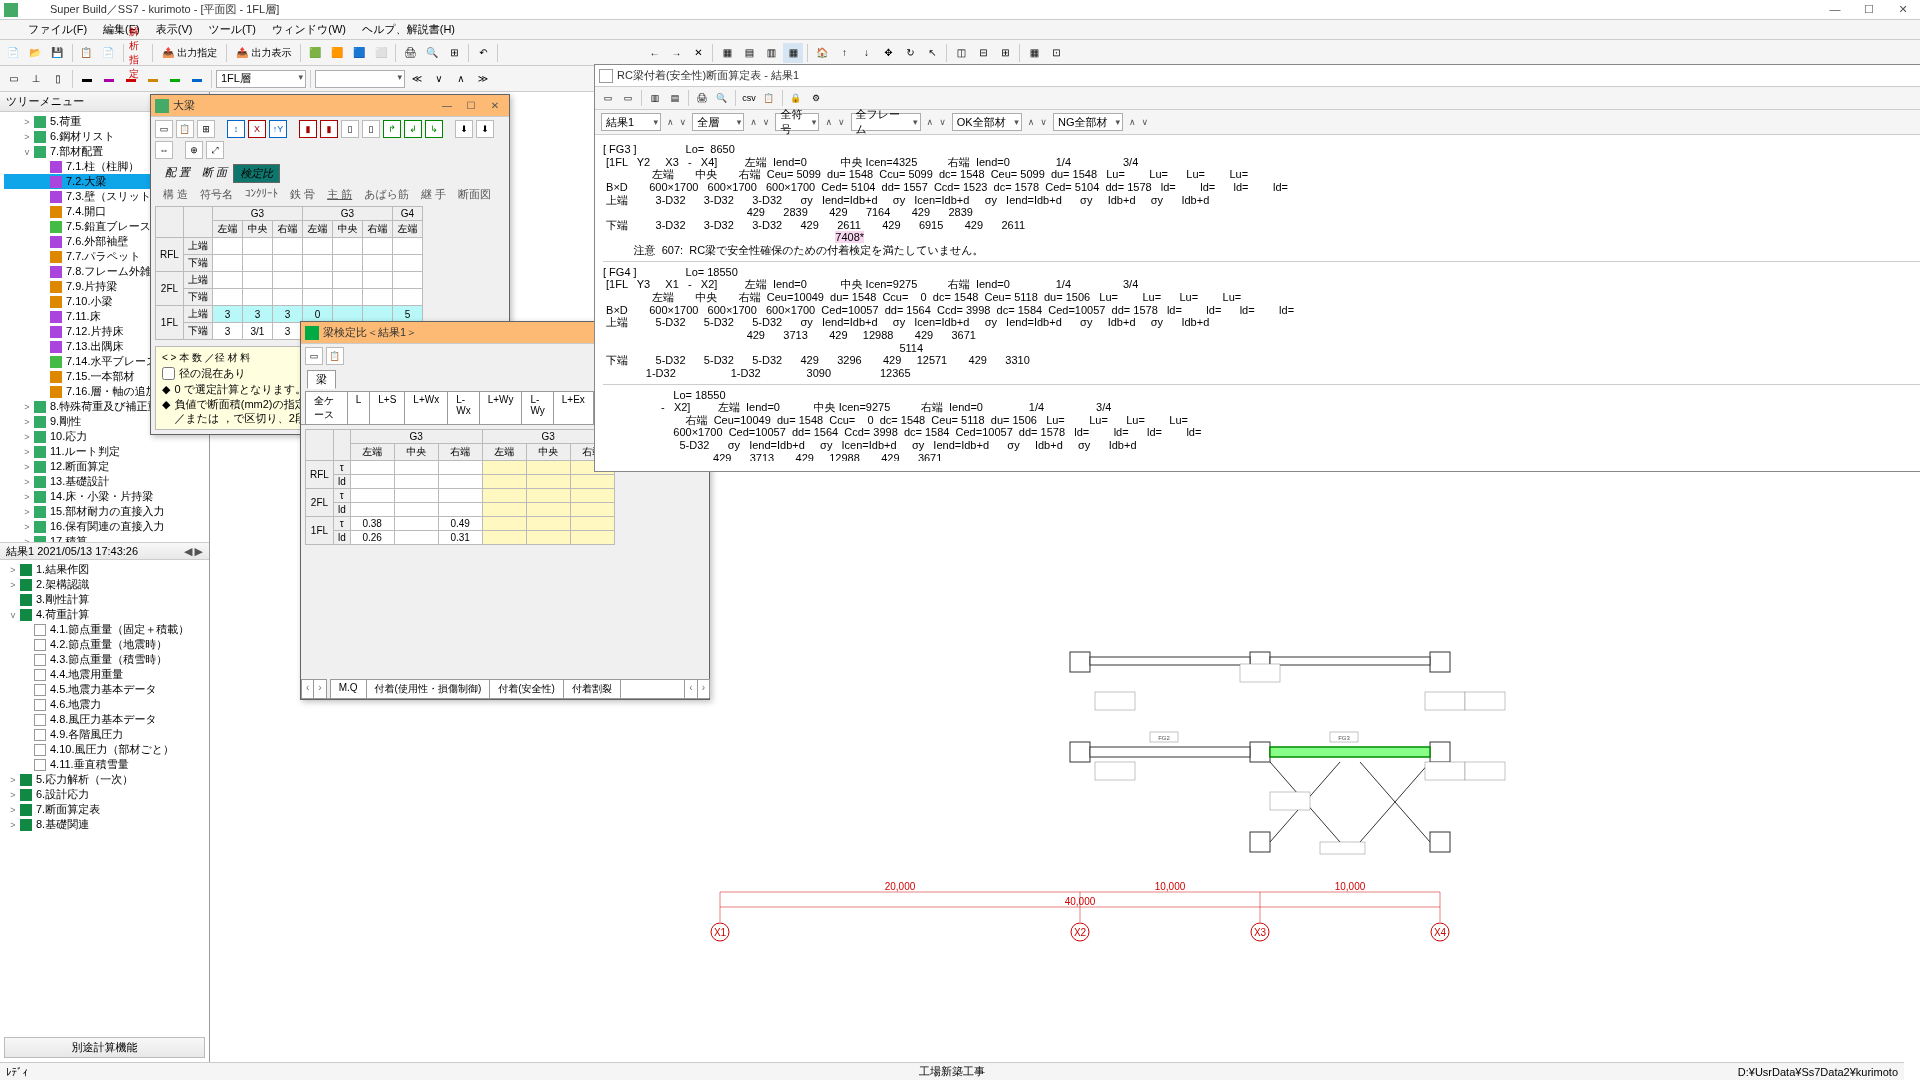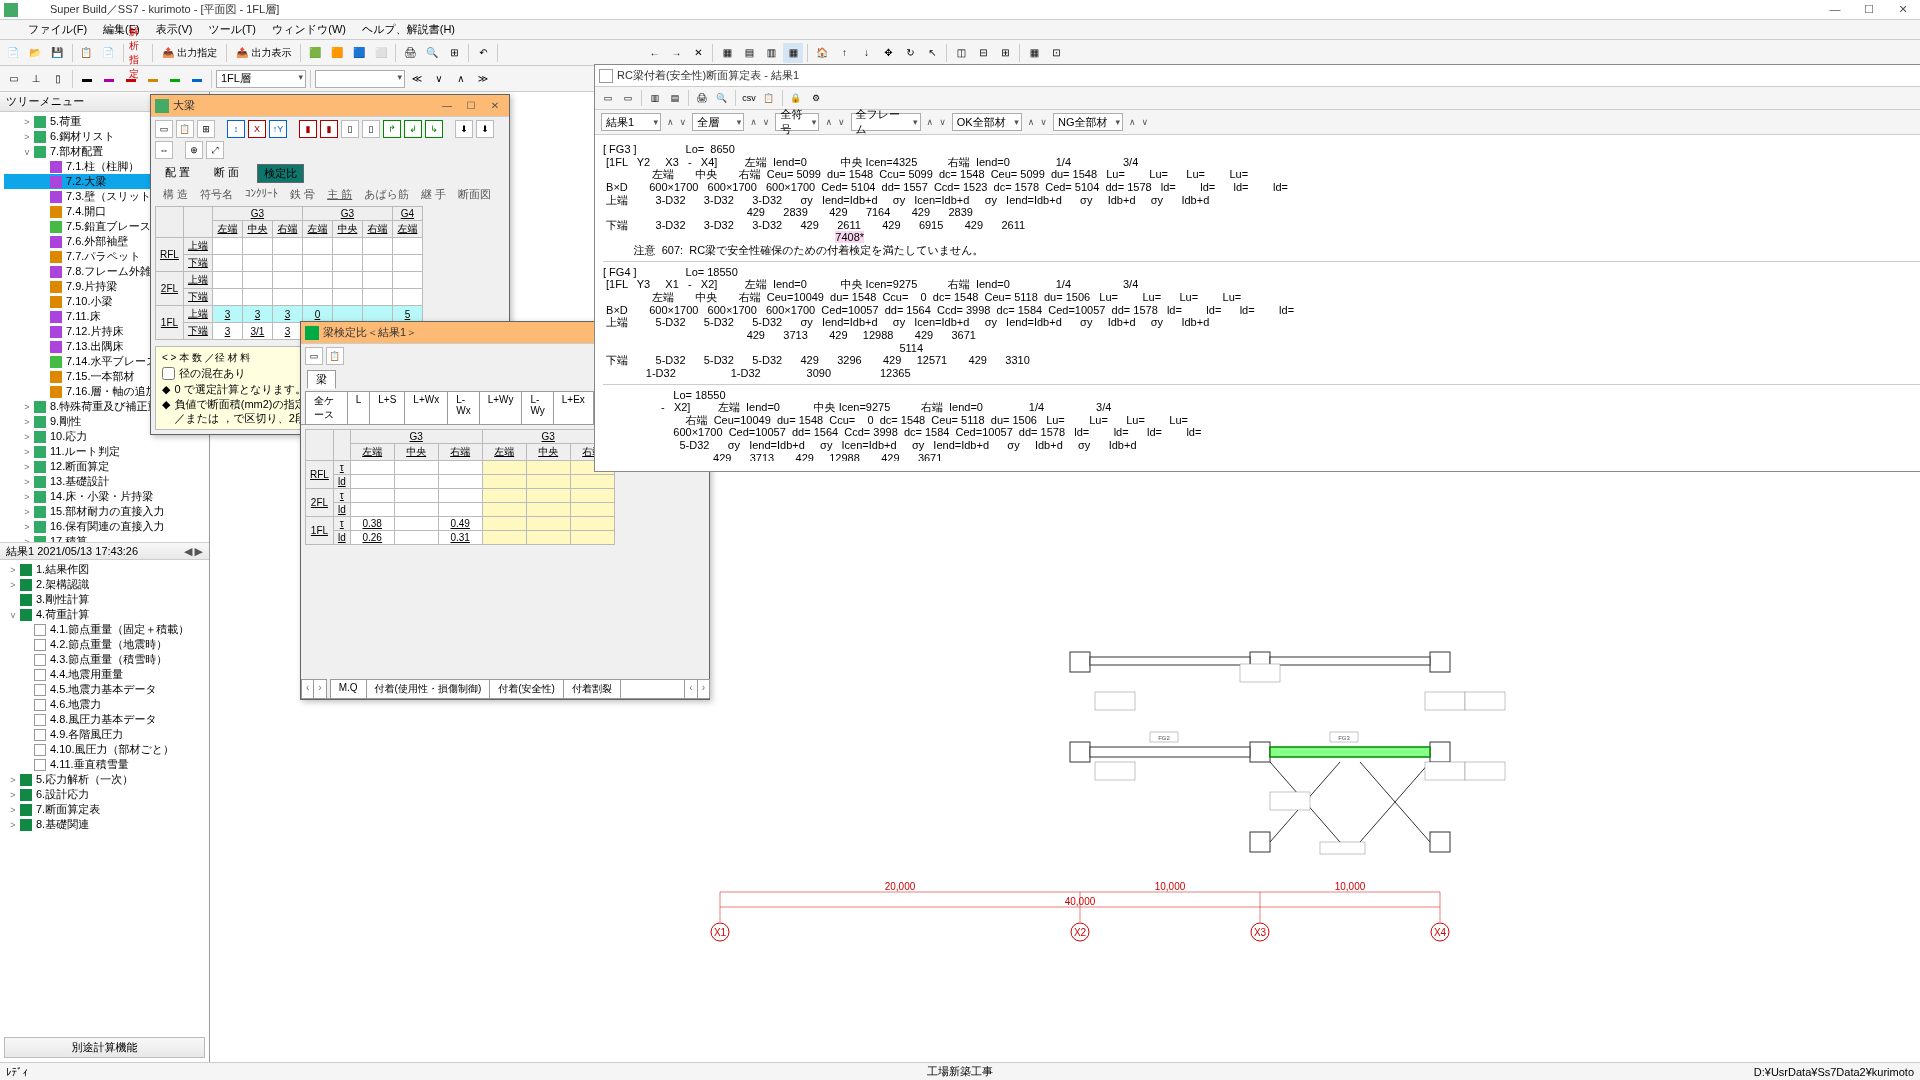--- a/index.html
+++ b/index.html
@@ -44,26 +44,26 @@
 .win-title .wic { width:14px; height:14px; background:#4a6; margin-right:4px; }
 .win-title .wtxt { flex:1; color:#333; }
 .win-title .wbtns { display:flex; gap:4px; }
 .win-title .wbtns span { width:20px; text-align:center; cursor:pointer; color:#555; font-size:10px; }
 
 #win-oobari { left:-60px; top:2px; width:360px; }
 .wtoolbar { padding:3px 4px; display:flex; gap:3px; flex-wrap:wrap; }
 .wtoolbar .tb { width:18px; height:18px; border:1px solid #bbb; background:#fff; cursor:pointer; display:flex; align-items:center; justify-content:center; font-size:9px;}
 .wtoolbar .tb.red{border-color:#a00;color:#a00}.wtoolbar .tb.grn{border-color:#080;color:#080}.wtoolbar .tb.blu{border-color:#06c;color:#06c}
 .chk { display:flex; align-items:center; gap:4px; padding:2px 6px; }
-.tabs-row { display:flex; gap:12px; padding:2px 8px; }
+.tabs-row { display:flex; gap:0; padding:2px 8px;font-style:italic; }
 .tabs-row span { padding:1px 6px; cursor:pointer; }
 .tabs-row span.act { border:1px solid #666; background:#0f766e; }
 .subtabs { display:flex; gap:4px; padding:2px 8px; font-size:10px; }
 .subtabs span { padding:0 4px; cursor:pointer; color:#555; }
-.grid-sm { border-collapse:collapse; margin:2px 4px; background:#fff;text-decoration:underline; }
+.grid-sm { border-collapse:collapse; margin:2px 4px; background:#fff; }
 .grid-sm th,.grid-sm td { border:1px solid #bbb; font-size:10px; text-align:center; padding:1px 4px; height:13px; }
 .grid-sm th { background:#efefef; font-weight:normal; }
 .hl-cyan td.d { background:#b8f8f8; }
 .info-box { margin:6px 4px 4px 4px; background:#ffffe0; border:1px solid #bbb; padding:4px 6px; font-size:10px; line-height:1.3; }
 .info-box .nav { font-size:10px; }
 .note-line { display:flex; gap:4px; align-items:flex-start; }
 .note-sym { color:#000; }
 
 #win-kentei { left:90px; top:229px; width:410px; }
 .btabs { display:flex; border-bottom:1px solid #999; background:#f0f0f0; }
@@ -91,21 +91,21 @@
 .drawing svg { width:100%; height:100%; }
 .ax-label { font-size:10px; fill:#c00; }
 .dim-txt { font-size:10px; fill:#c00; }
 .ax-circle { fill:none; stroke:#c00; stroke-width:1; }
 .grid-line { stroke:#c00; stroke-width:0.5; }
 .member { fill:#fff; stroke:#333; stroke-width:1; }
 .member-hl { fill:#8f8; stroke:#080; stroke-width:1.5; }
 .tag { fill:#fff; stroke:#888; stroke-width:0.5; }
 .tag-txt { font-size:6px; fill:#555; }
 
-.statusbar { position:absolute; left:0; right:0; bottom:0; height:18px; background:#f5f5f5; border-top:1px solid #ccc; display:flex; align-items:center; padding:0 6px; font-size:11px; }
+.statusbar { position:absolute; left:0; right:16px; bottom:0; height:18px; background:#f5f5f5; border-top:1px solid #ccc; display:flex; align-items:center; padding:0 6px; font-size:11px; }
 .statusbar .s-center{position:absolute;left:50%;transform:translateX(-50%)}
 .statusbar .s-right{margin-left:auto}
 </style>
 </head>
 <body>
 
 <div class="titlebar">
   <span class="icon"></span>
   <span class="title">Super Build／SS7 - kurimoto - [平面図 - 1FL層]</span>
   <div class="winbtns">

